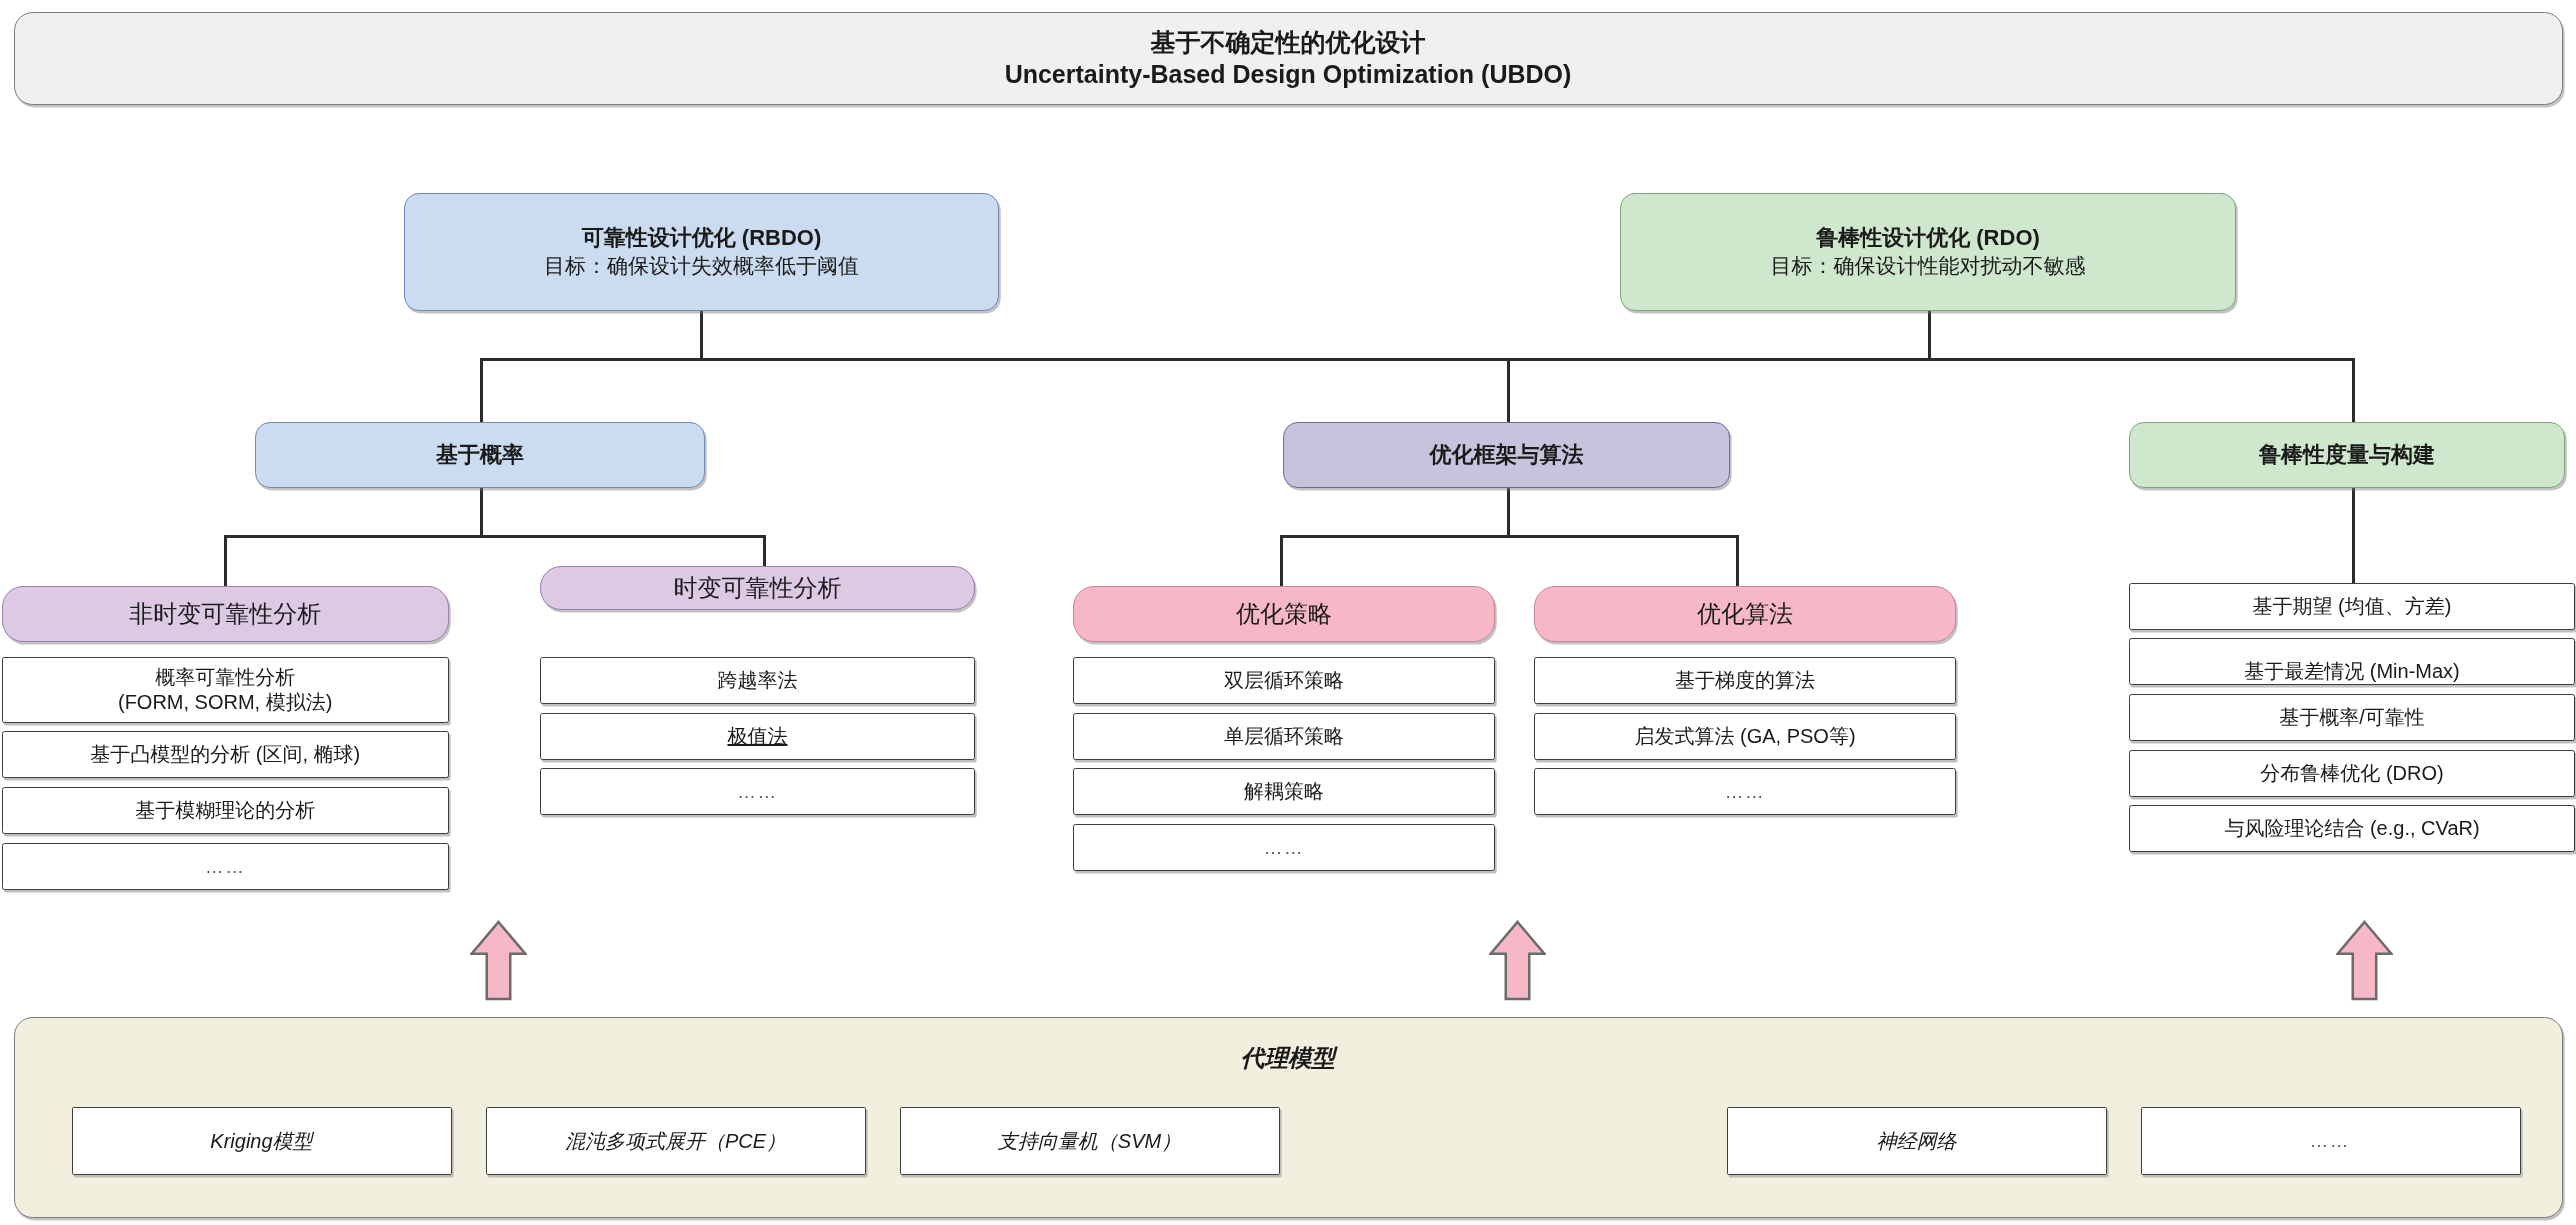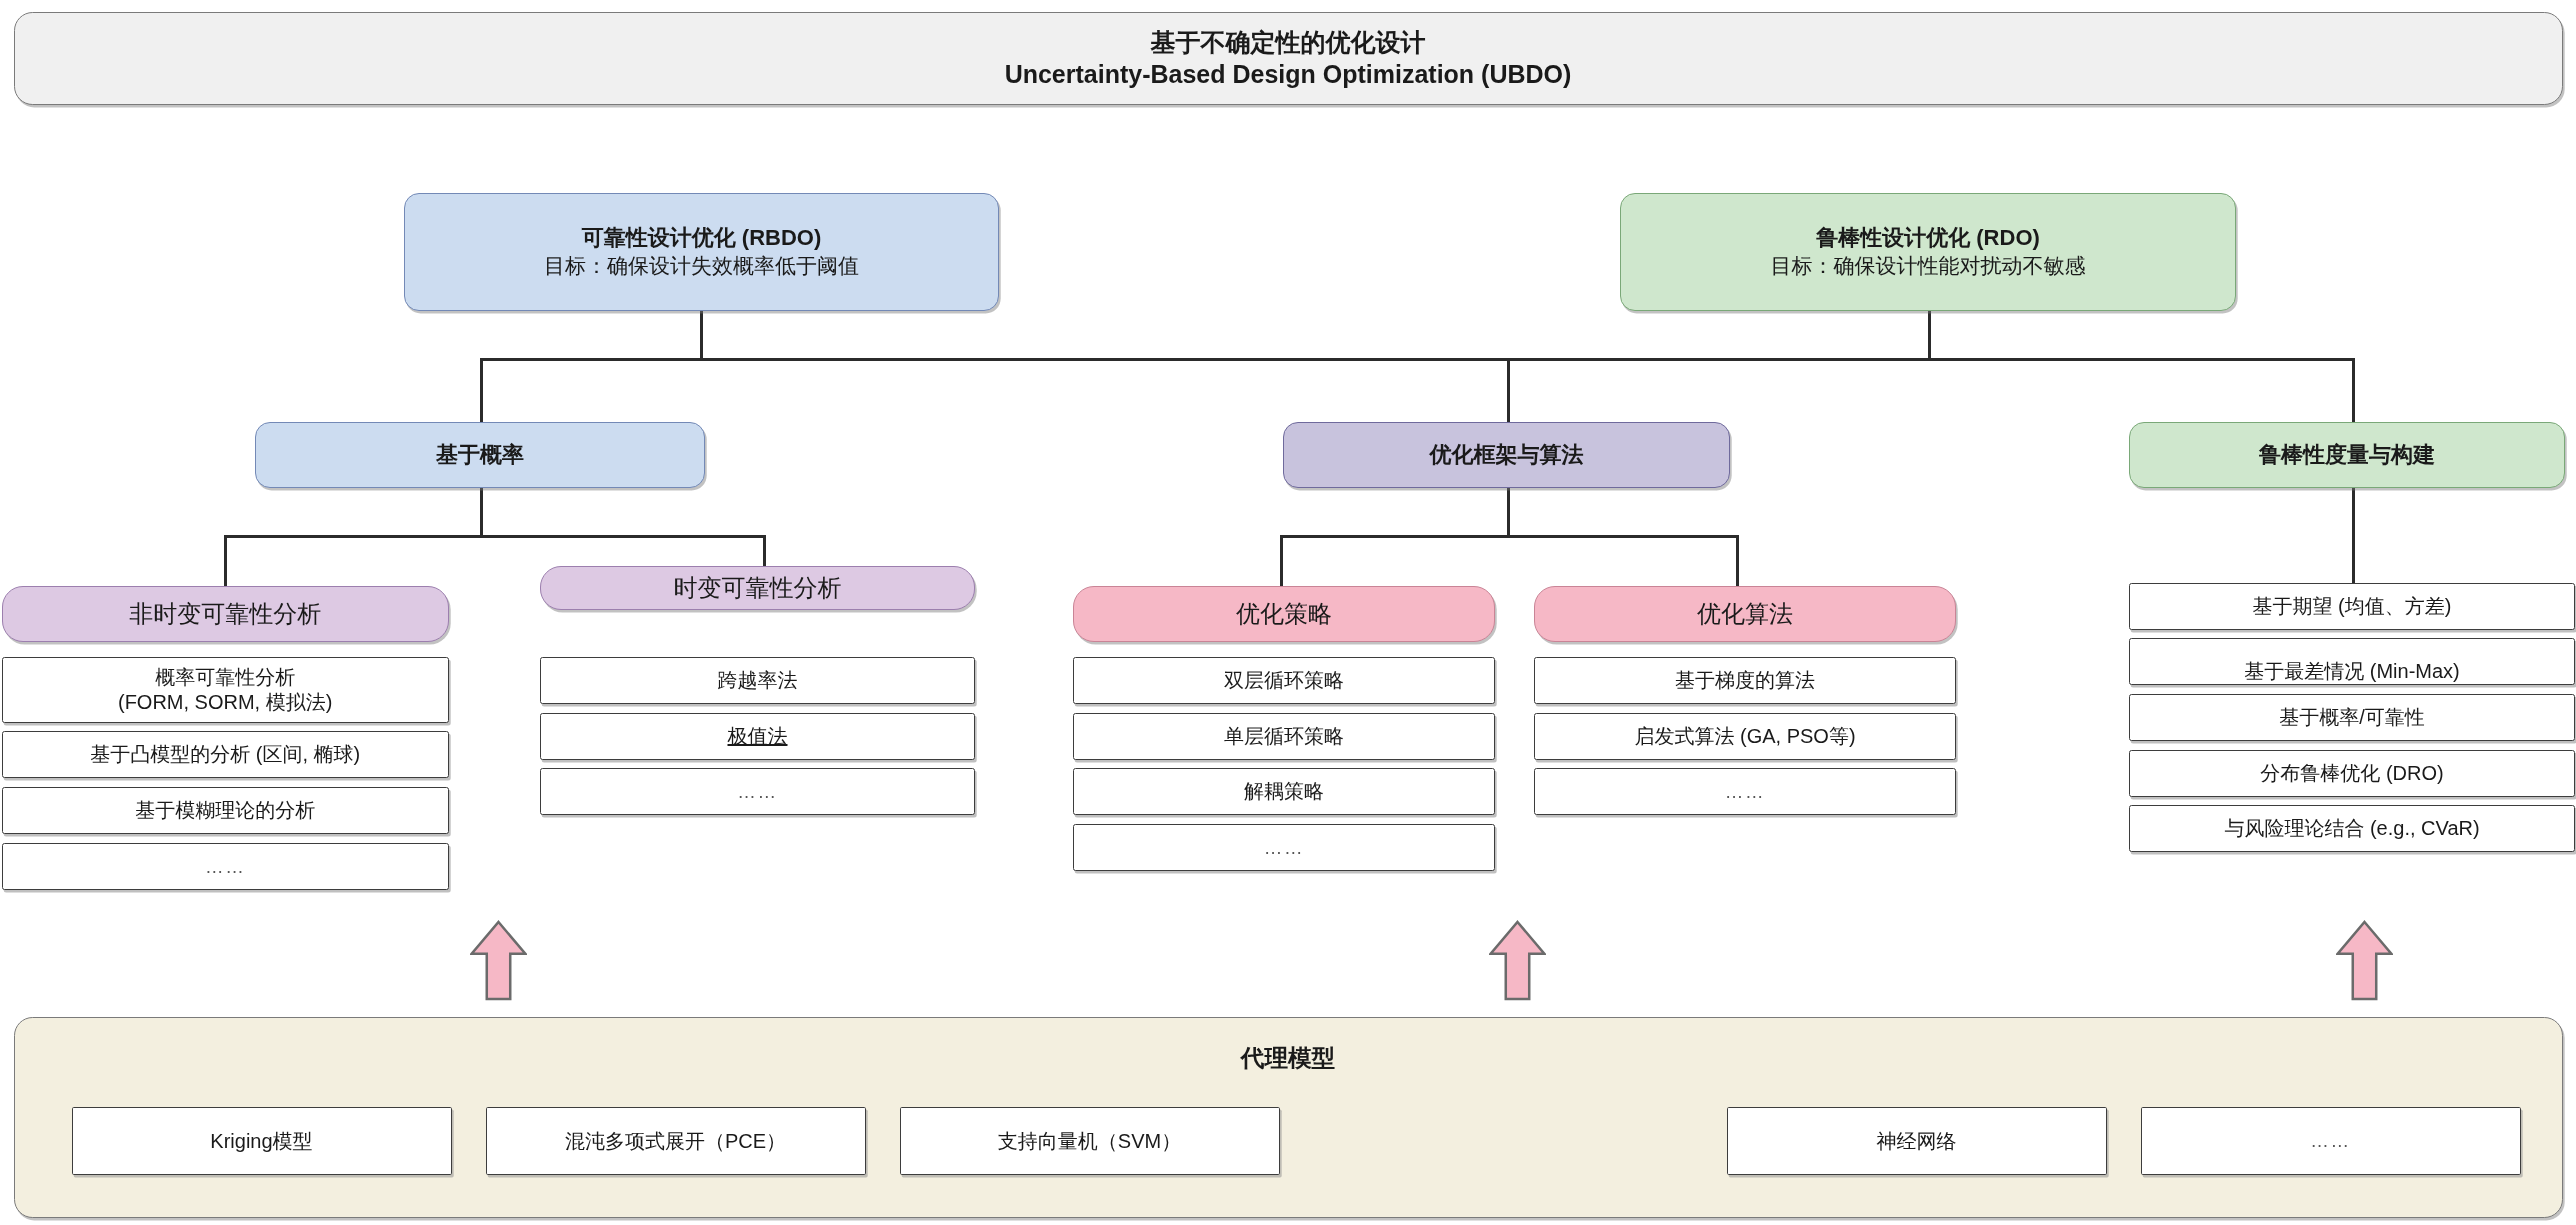--- a/index.html
+++ b/index.html
@@ -90,20 +90,21 @@
   .conn.h { height: 2.5px; }
 
   
   .surrogate {
     position: absolute;
     background: #f3efdf;
     border: 1.7px solid #7a7a7a;
     border-radius: 18.6px;
     box-shadow: 1.7px 2.5px 0 rgba(120,120,120,0.45);
     z-index: 4;
+    font-style: italic;
   }
   .surrogate-title {
     position: absolute;
     left: 0; right: 0;
     text-align: center;
     font-size: 23.6px;
     font-weight: bold;
   }
   .surrogate-item {
     position: absolute;

